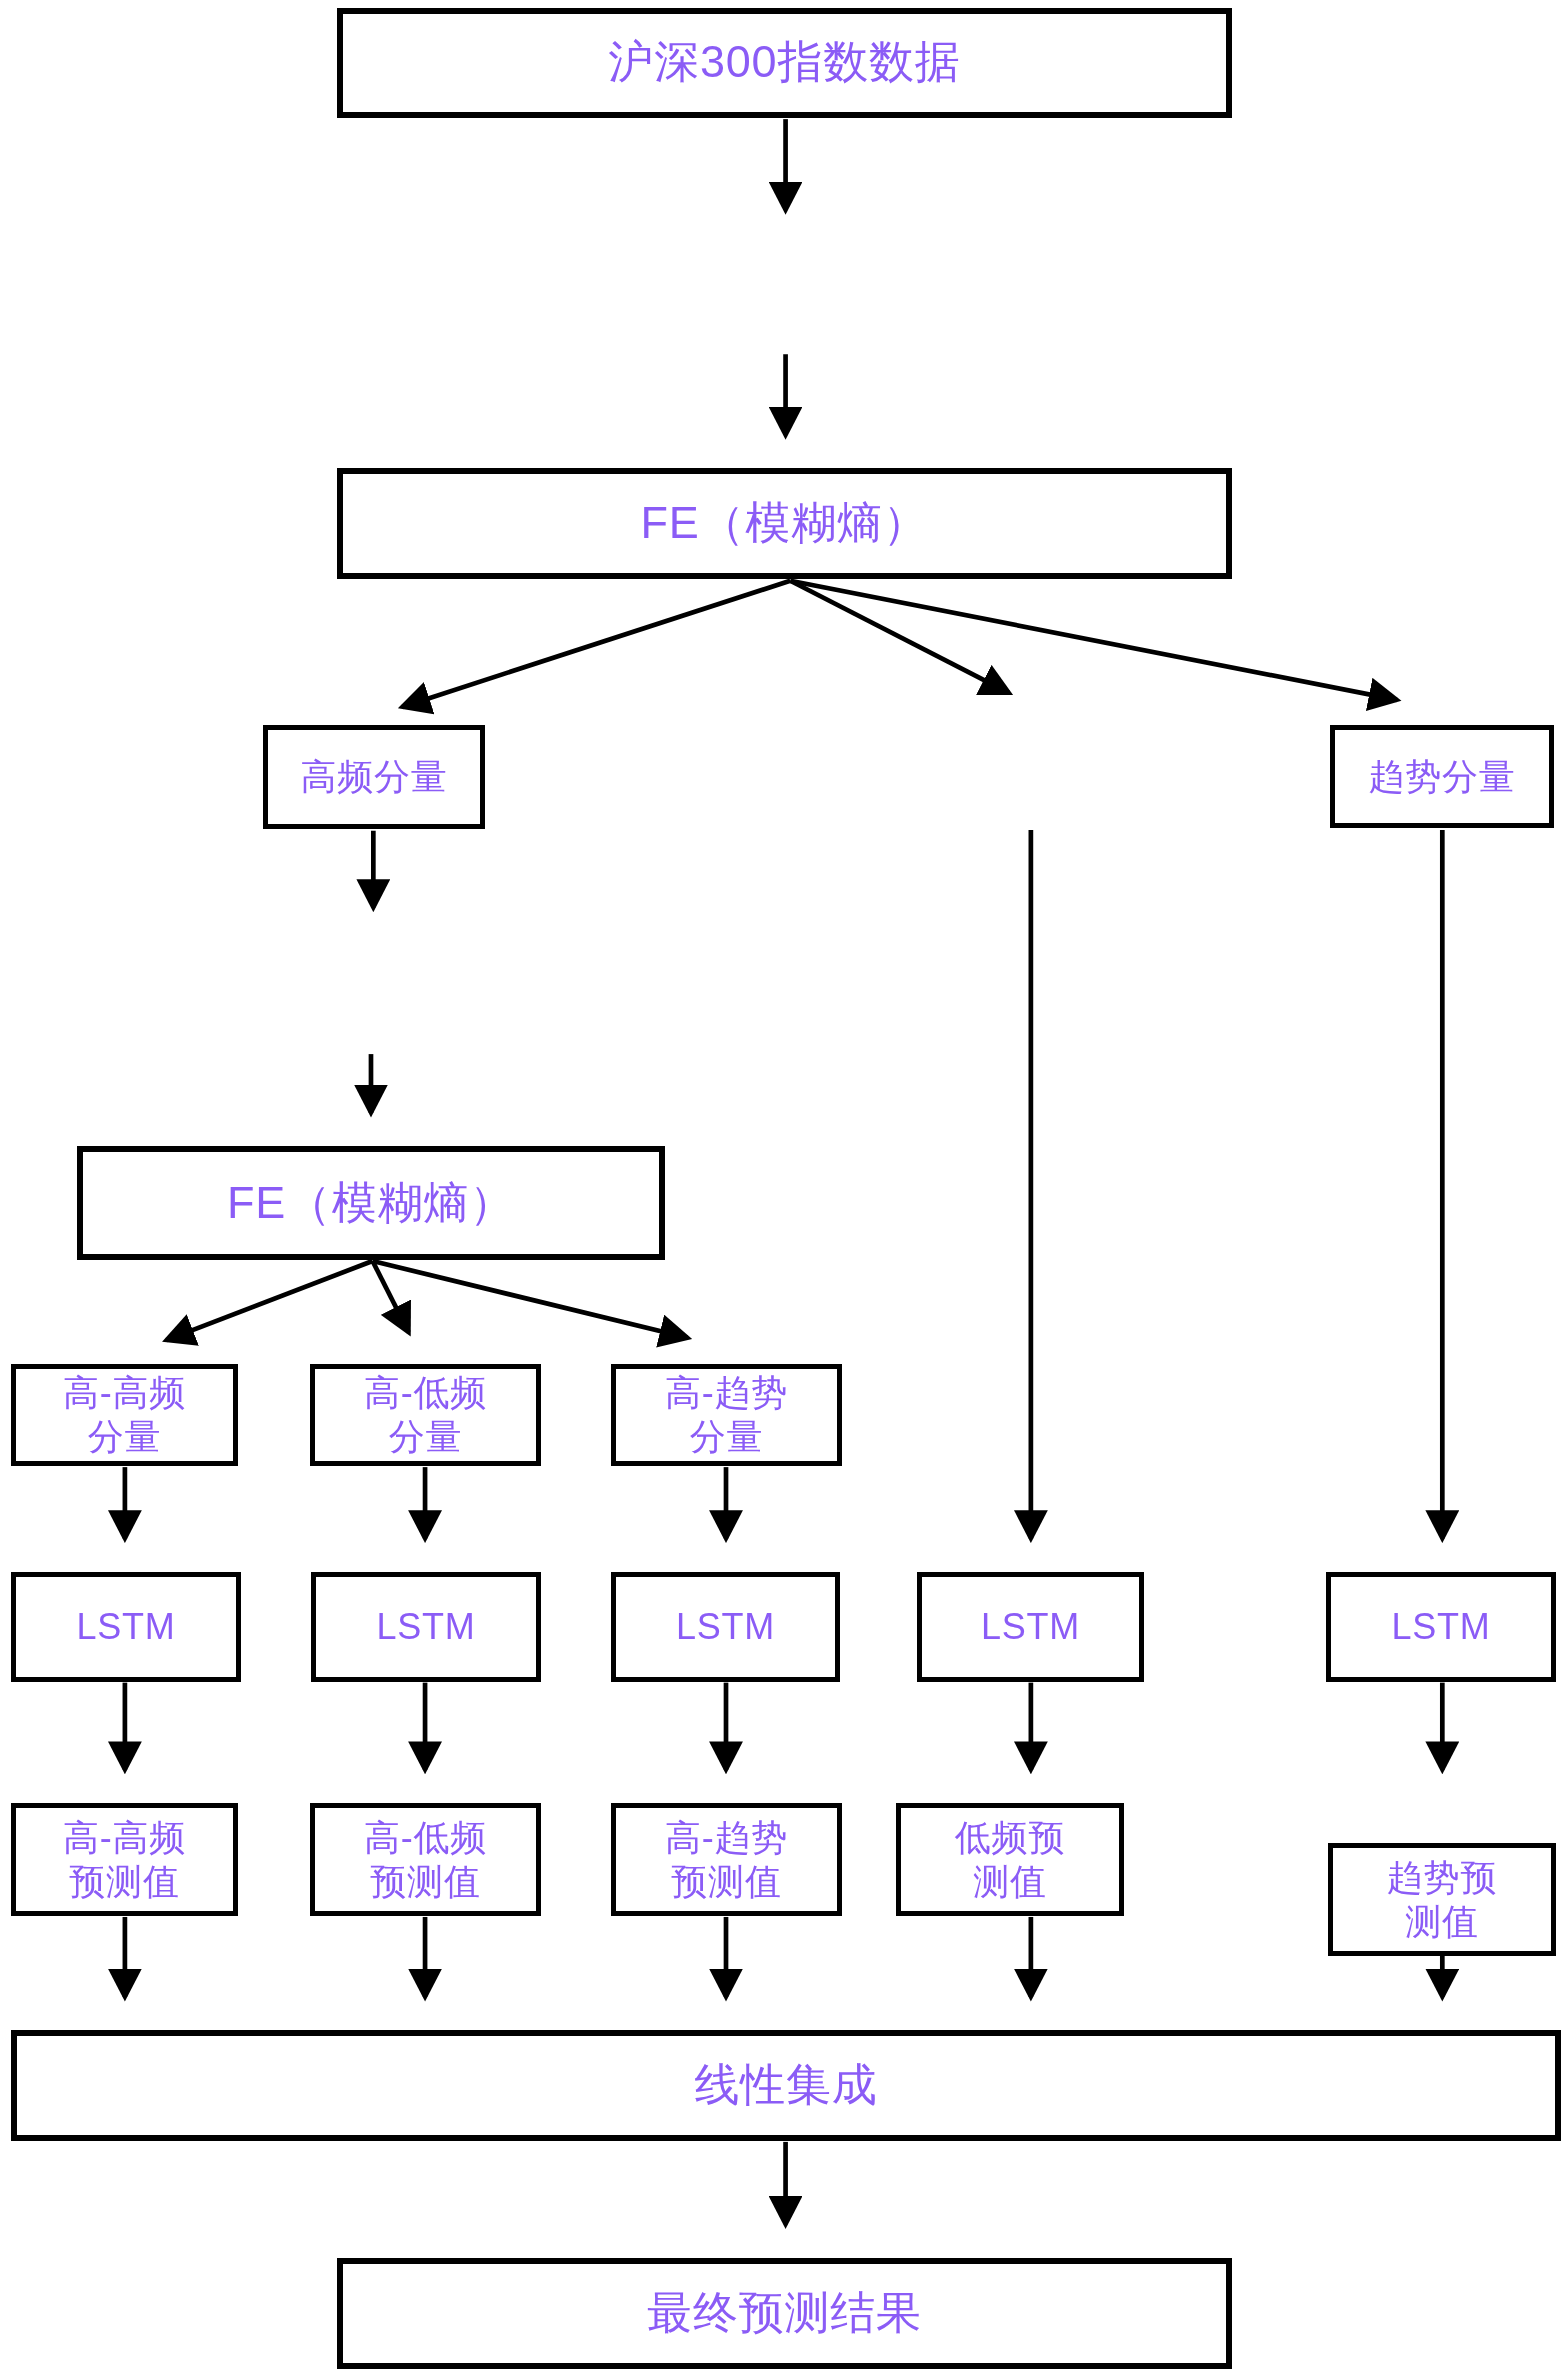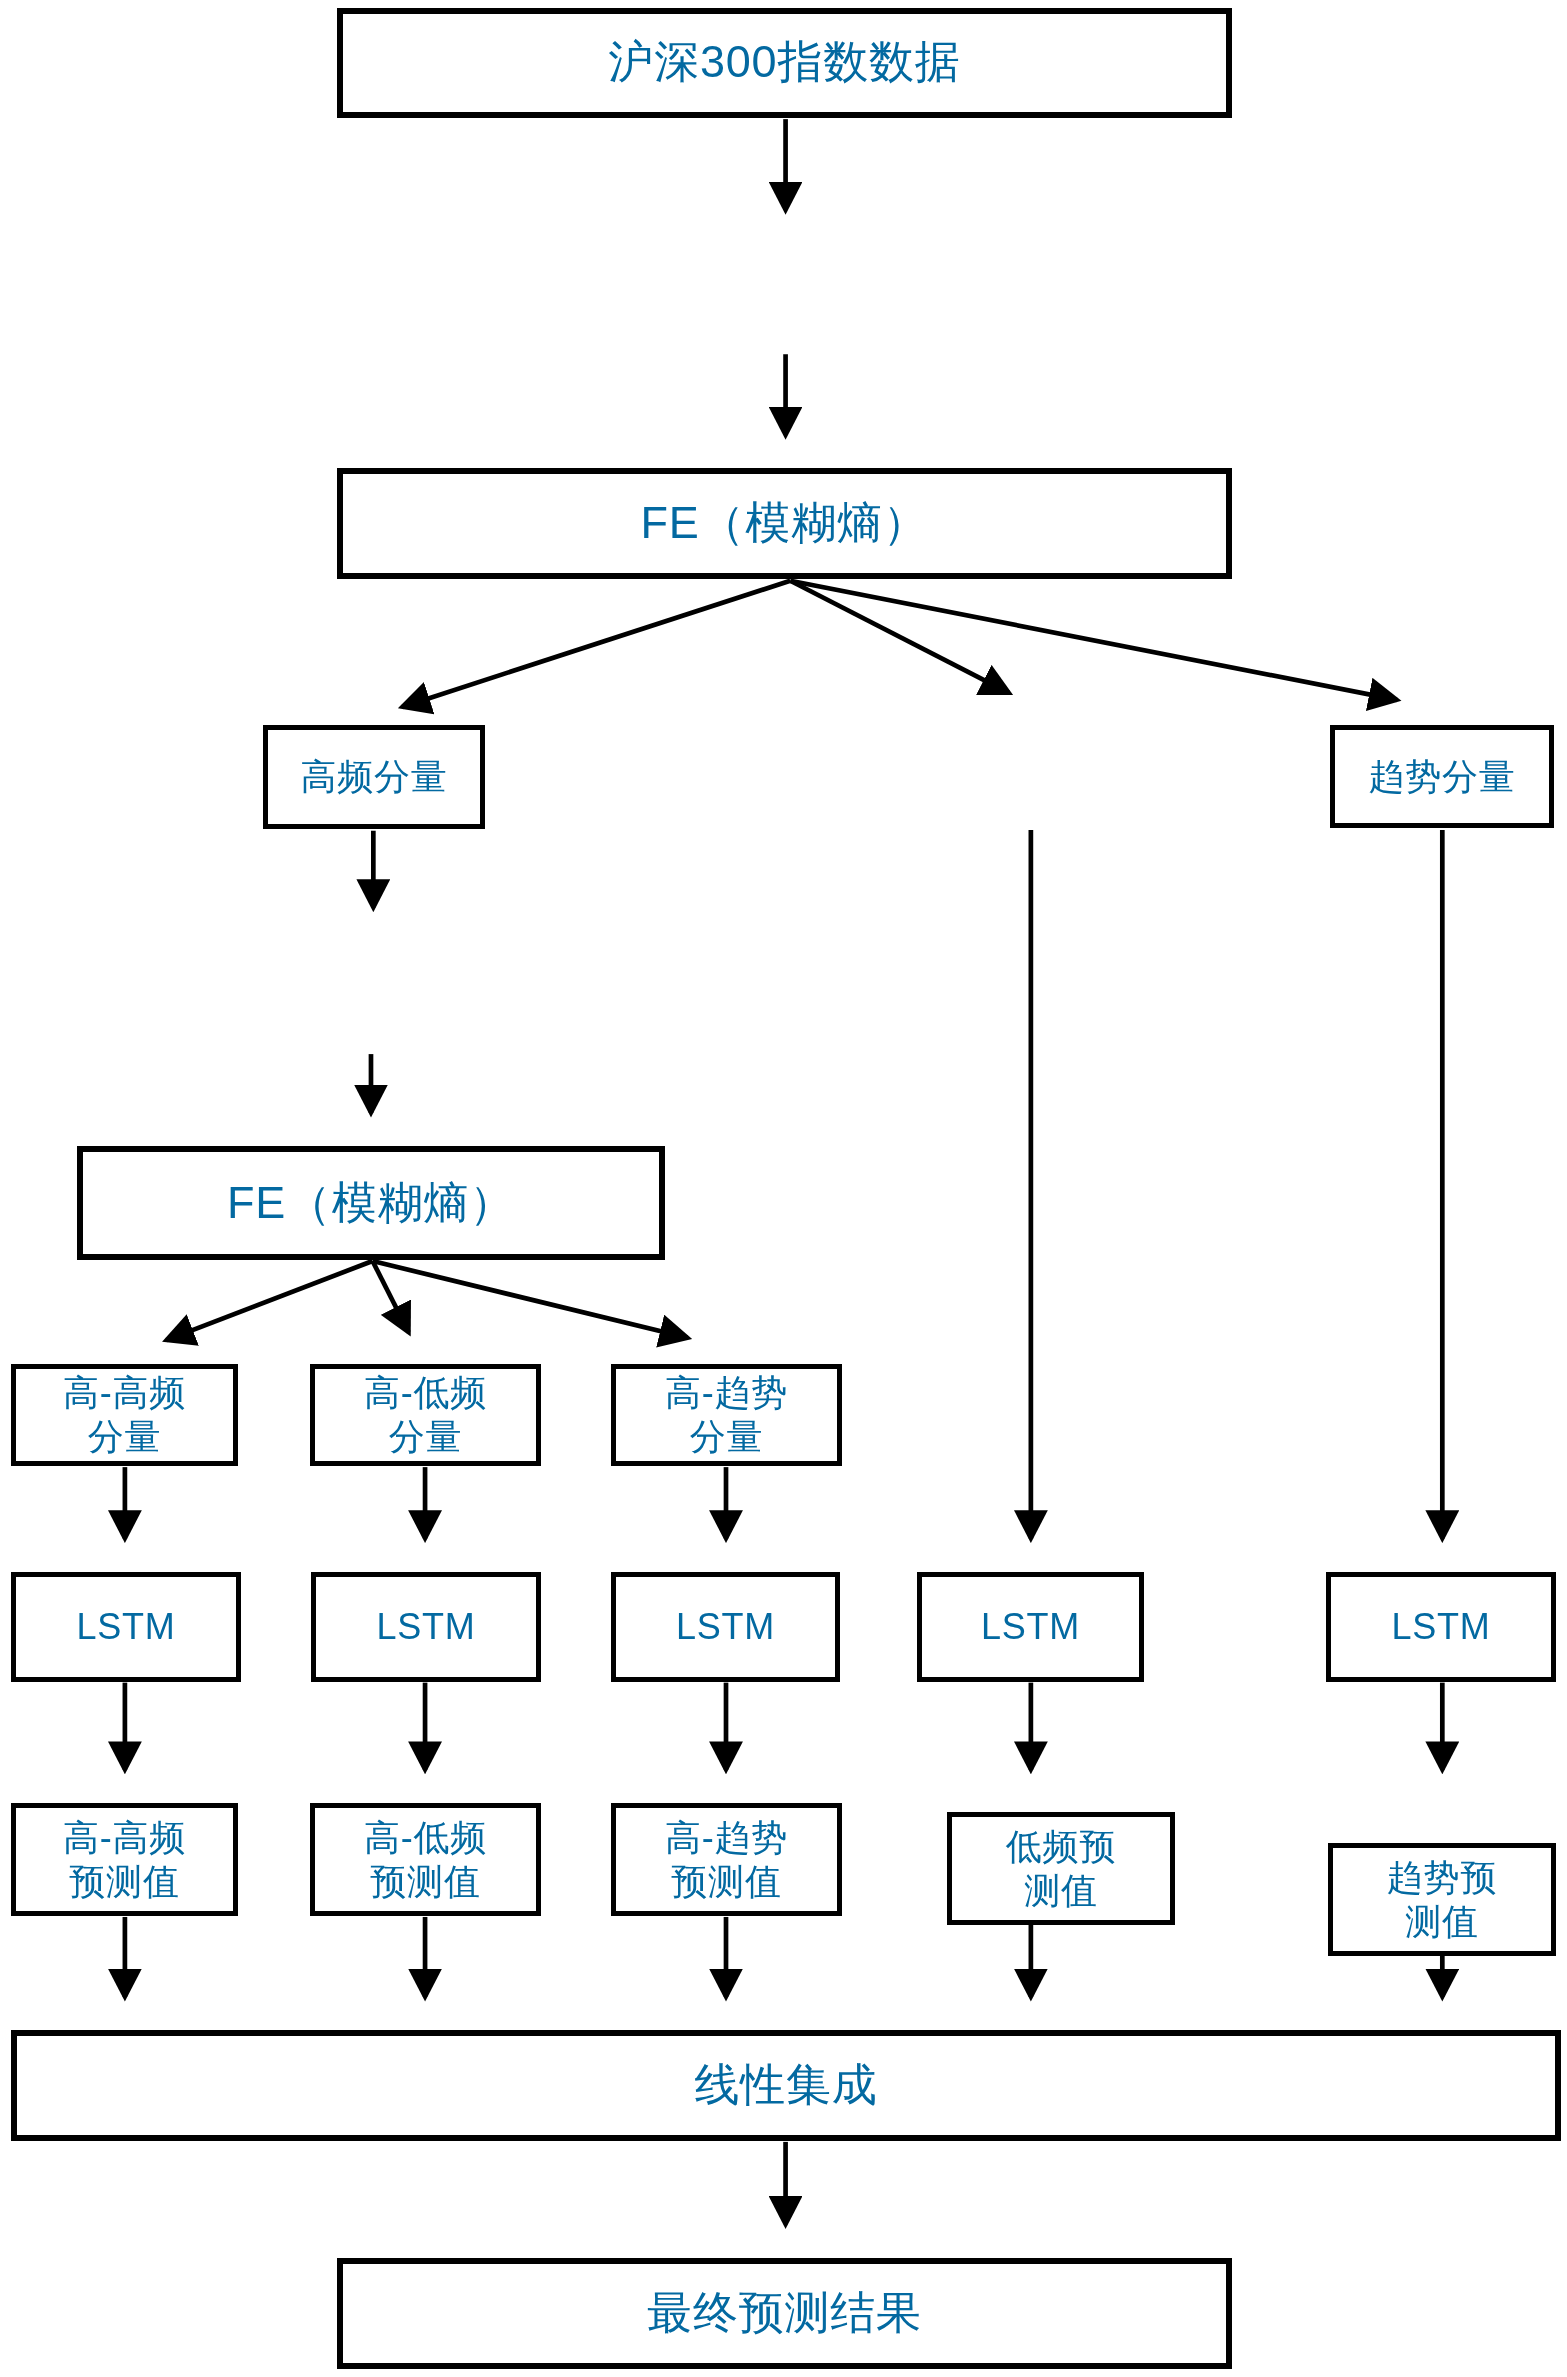--- a/index.html
+++ b/index.html
@@ -6,21 +6,21 @@
     margin: 0;
     padding: 0;
     background: #ffffff;
   }
   .canvas {
     position: relative;
     width: 1460px;
     height: 2377px;
     background: #ffffff;
     font-family: "Liberation Sans", "DejaVu Sans", sans-serif;
-    color: #0369a1;
+    color: #8b5cf6;
     border-radius: 30px;
   }
   .wires {
     position: absolute;
     left: 0;
     top: 0;
     z-index: 1;
   }
   .node {
     position: absolute;
@@ -56,21 +56,21 @@
   
   .n-lstm1 { left: 11px;   top: 1572px; width: 230px; height: 110px; }
   .n-lstm2 { left: 311px;  top: 1572px; width: 230px; height: 110px; }
   .n-lstm3 { left: 611px;  top: 1572px; width: 229px; height: 110px; }
   .n-lstm4 { left: 917px; top: 1572px; width: 227px; height: 110px; }
   .n-lstm5 { left: 1326px; top: 1572px; width: 230px; height: 110px; }
   
   .n-p1 { left: 11px;   top: 1803px; width: 227px; height: 113px; }
   .n-p2 { left: 310px;  top: 1803px; width: 231px; height: 113px; }
   .n-p3 { left: 611px;  top: 1803px; width: 231px; height: 113px; }
-  .n-p4 { left: 947px; top: 1803px; width: 228px; height: 113px; margin-top: 9px; }
+  .n-p4 { left: 896px; top: 1803px; width: 228px; height: 113px; }
   .n-p5 { left: 1328px; top: 1803px; width: 228px; height: 113px; margin-top: 40px; }
   
   .n-ensemble { left: 11px;  top: 2030px; width: 1550px; height: 111px; }
   .n-final    { left: 337px; top: 2258px; width: 895px; height: 111px; }
 </style>
 </head>
 <body>
 
 <div class="canvas">
 

